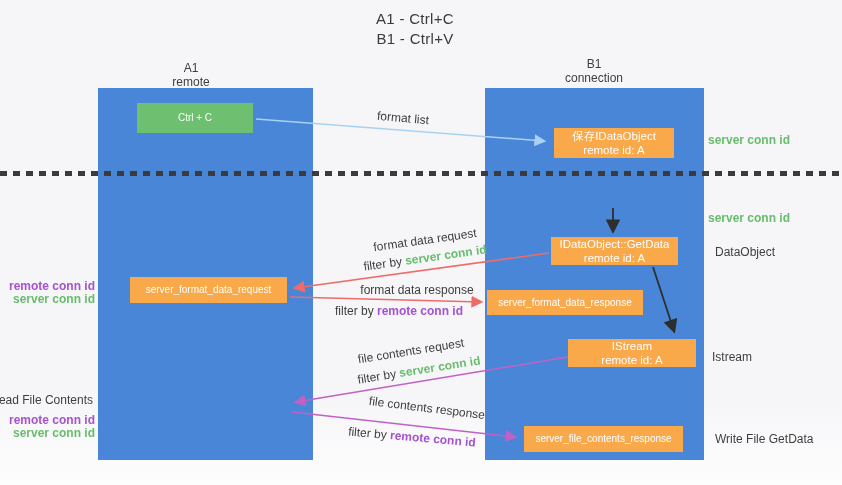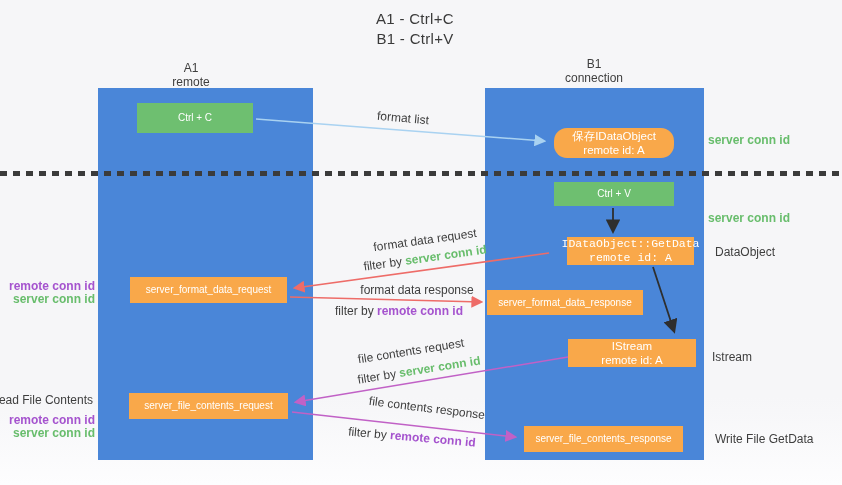--- a/index.html
+++ b/index.html
@@ -31,23 +31,23 @@
   
   .divider{position:absolute;left:0;top:171px;width:842px;height:5px;
     background:repeating-linear-gradient(90deg,var(--divider) 0 7px,transparent 7px 13px);}
   
   .node{position:absolute;display:flex;flex-direction:column;align-items:center;
     justify-content:center;color:#fff;font-size:10px;line-height:14px;
     text-align:center;white-space:nowrap;}
   .node.small{font-size:11.5px;}
   .green{background:var(--node-green);} .orange{background:var(--node-orange);}
   .n-ctrl-c{left:137px;top:103px;width:116px;height:30px;}
-  .n-save{left:554px;top:128px;width:120px;height:30px;border-radius:13px;}
+  .n-save{left:554px;top:128px;width:120px;height:30px;}
   .n-ctrl-v{left:554px;top:182px;width:120px;height:24px;}
-  .n-getdata{left:567px;top:237px;width:127px;height:28px;font-family:Liberation Mono, monospace;}
+  .n-getdata{left:551px;top:237px;width:127px;height:28px;}
   .n-format-req{left:130px;top:277px;width:157px;height:26px;}
   .n-format-res{left:487px;top:290px;width:156px;height:25px;}
   .n-istream{left:568px;top:339px;width:128px;height:28px;}
   .n-file-req{left:129px;top:393px;width:159px;height:26px;}
   .n-file-res{left:524px;top:426px;width:159px;height:26px;}
   
   .side{position:absolute;font-size:12px;white-space:nowrap;color:var(--text-dark);}
   .side.bold-green{color:var(--label-green);font-weight:bold;}
   .side.bold-purple{color:var(--label-purple);font-weight:bold;}
   .s-scid1{left:708px;top:133px;} .s-scid2{left:708px;top:211px;}
@@ -125,39 +125,33 @@
     <line class="st-mag" x1="292" y1="412" x2="515" y2="437" stroke-width="1.5" marker-end="url(#mkMag)"></line>
   </svg>
 
   <div class="node green n-ctrl-c">
     <div>Ctrl + C</div>
   </div>
   <div class="node orange small n-save">
     <div>保存IDataObject</div>
     <div>remote id: A</div>
   </div>
-  <div class="node green n-ctrl-v">
-    <div>Ctrl + V</div>
-  </div>
   <div class="node orange small n-getdata">
     <div>IDataObject::GetData</div>
     <div>remote id: A</div>
   </div>
   <div class="node orange n-format-req">
     <div>server_format_data_request</div>
   </div>
   <div class="node orange n-format-res">
     <div>server_format_data_response</div>
   </div>
   <div class="node orange small n-istream">
     <div>IStream</div>
     <div>remote id: A</div>
-  </div>
-  <div class="node orange n-file-req">
-    <div>server_file_contents_request</div>
   </div>
   <div class="node orange n-file-res">
     <div>server_file_contents_response</div>
   </div>
 
   <div class="side bold-green s-scid1">server conn id</div>
   <div class="side bold-green s-scid2">server conn id</div>
   <div class="side s-dataobject">DataObject</div>
   <div class="side s-istream">Istream</div>
   <div class="side s-write">Write File GetData</div>

